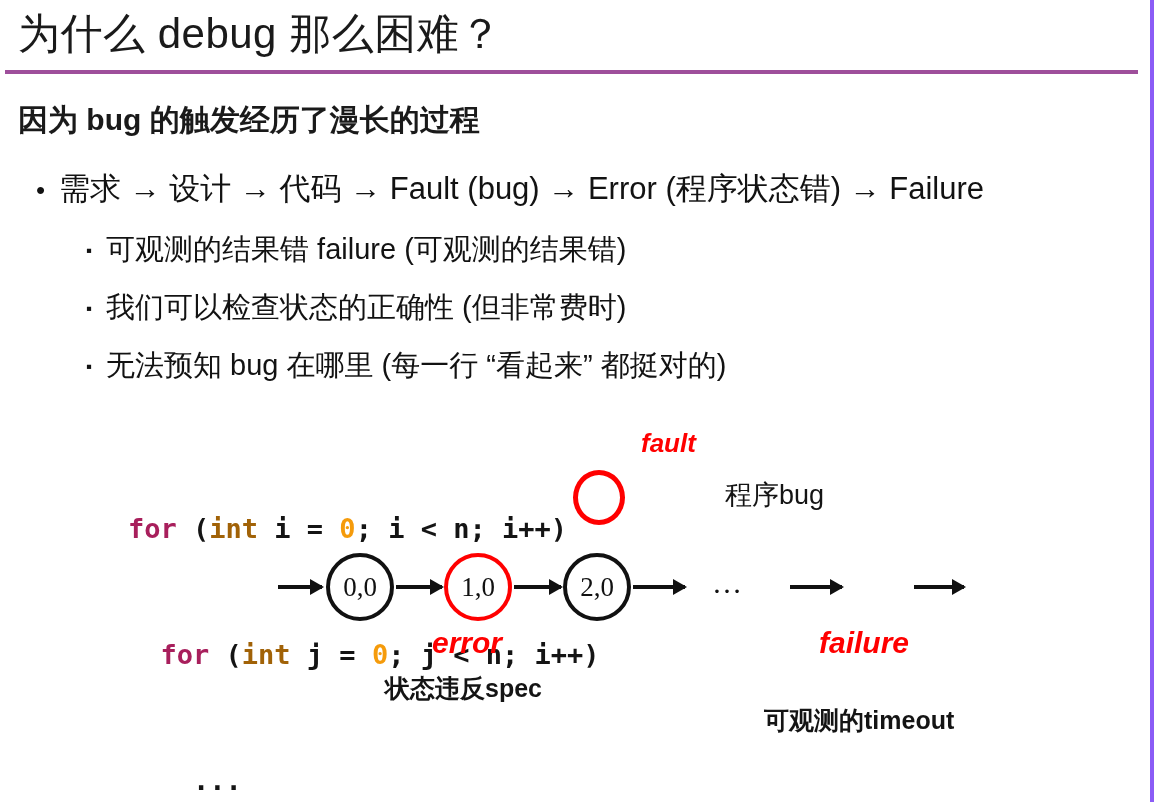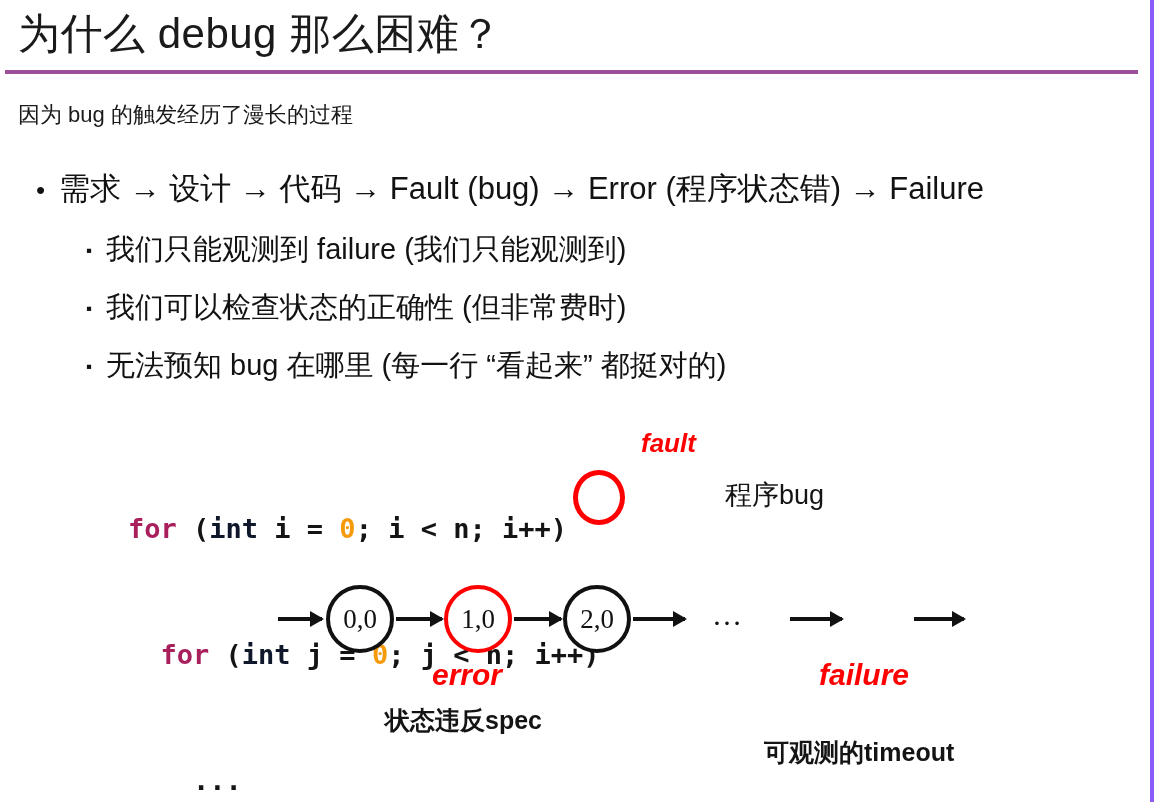--- a/index.html
+++ b/index.html
@@ -42,22 +42,22 @@
     width: 1133px;
     height: 4px;
     background: #9e4f9b;
   }
 
   
   .subtitle {
     position: absolute;
     left: 18px;
     top: 100px;
-    font-size: 22px;
-    font-weight: 400;
+    font-size: 30px;
+    font-weight: 700;
     color: #1a1a1a;
     white-space: nowrap;
   }
 
   
   .bullet-l1 {
     position: absolute;
     left: 36px;
     top: 168px;
     font-size: 31px;
@@ -97,21 +97,21 @@
     left: 128px;
     top: 424px;
     font-family: "DejaVu Sans Mono", "Liberation Mono", monospace;
     font-size: 27px;
     font-weight: bold;
     line-height: 42px;
     color: #111111;
     white-space: pre;
   }
   .kw { color: #a81f5c; }
-  .typ { color: #0f172a; }
+  .typ { color: #a16207; }
   .num { color: #f59b0b; }
   .plain { color: #141414; }
 
   .code-line { position: relative; }
 
   .fault-label {
     position: absolute;
     left: 641px;
     top: 428px;
     font-family: "Liberation Sans", sans-serif;
@@ -139,21 +139,21 @@
     top: 470px;
     width: 52px;
     height: 55px;
     border: 5px solid #ff0000;
     border-radius: 50%;
     box-sizing: border-box;
     background: transparent;
   }
 
   
-  .diagram { position: absolute; left: 0; top: 560px; width: 916px; height: 180px; }
+  .diagram { position: absolute; left: 0; top: 528px; width: 916px; height: 180px; }
 
   .node {
     position: absolute;
     width: 68px;
     height: 68px;
     border-radius: 50%;
     border: 4px solid #111111;
     box-sizing: border-box;
     background: #ffffff;
     display: flex;
@@ -223,21 +223,21 @@
 
   <div class="subtitle">因为 bug 的触发经历了漫长的过程</div>
 
   <div class="bullet-l1">
     <span class="dot">•</span>
     <span>需求 → 设计 → 代码 → Fault (bug) → Error (程序状态错) → Failure</span>
   </div>
 
   <div class="bullet-l2 l2-a">
     <span class="sq">▪</span>
-    <span>我们只能观测到 failure (我们只能观测到)</span>
+    <span>可观测的结果错 failure (可观测的结果错)</span>
   </div>
   <div class="bullet-l2 l2-b">
     <span class="sq">▪</span>
     <span>我们可以检查状态的正确性 (但非常费时)</span>
   </div>
   <div class="bullet-l2 l2-c">
     <span class="sq">▪</span>
     <span>无法预知 bug 在哪里 (每一行 “看起来” 都挺对的)</span>
   </div>
 

